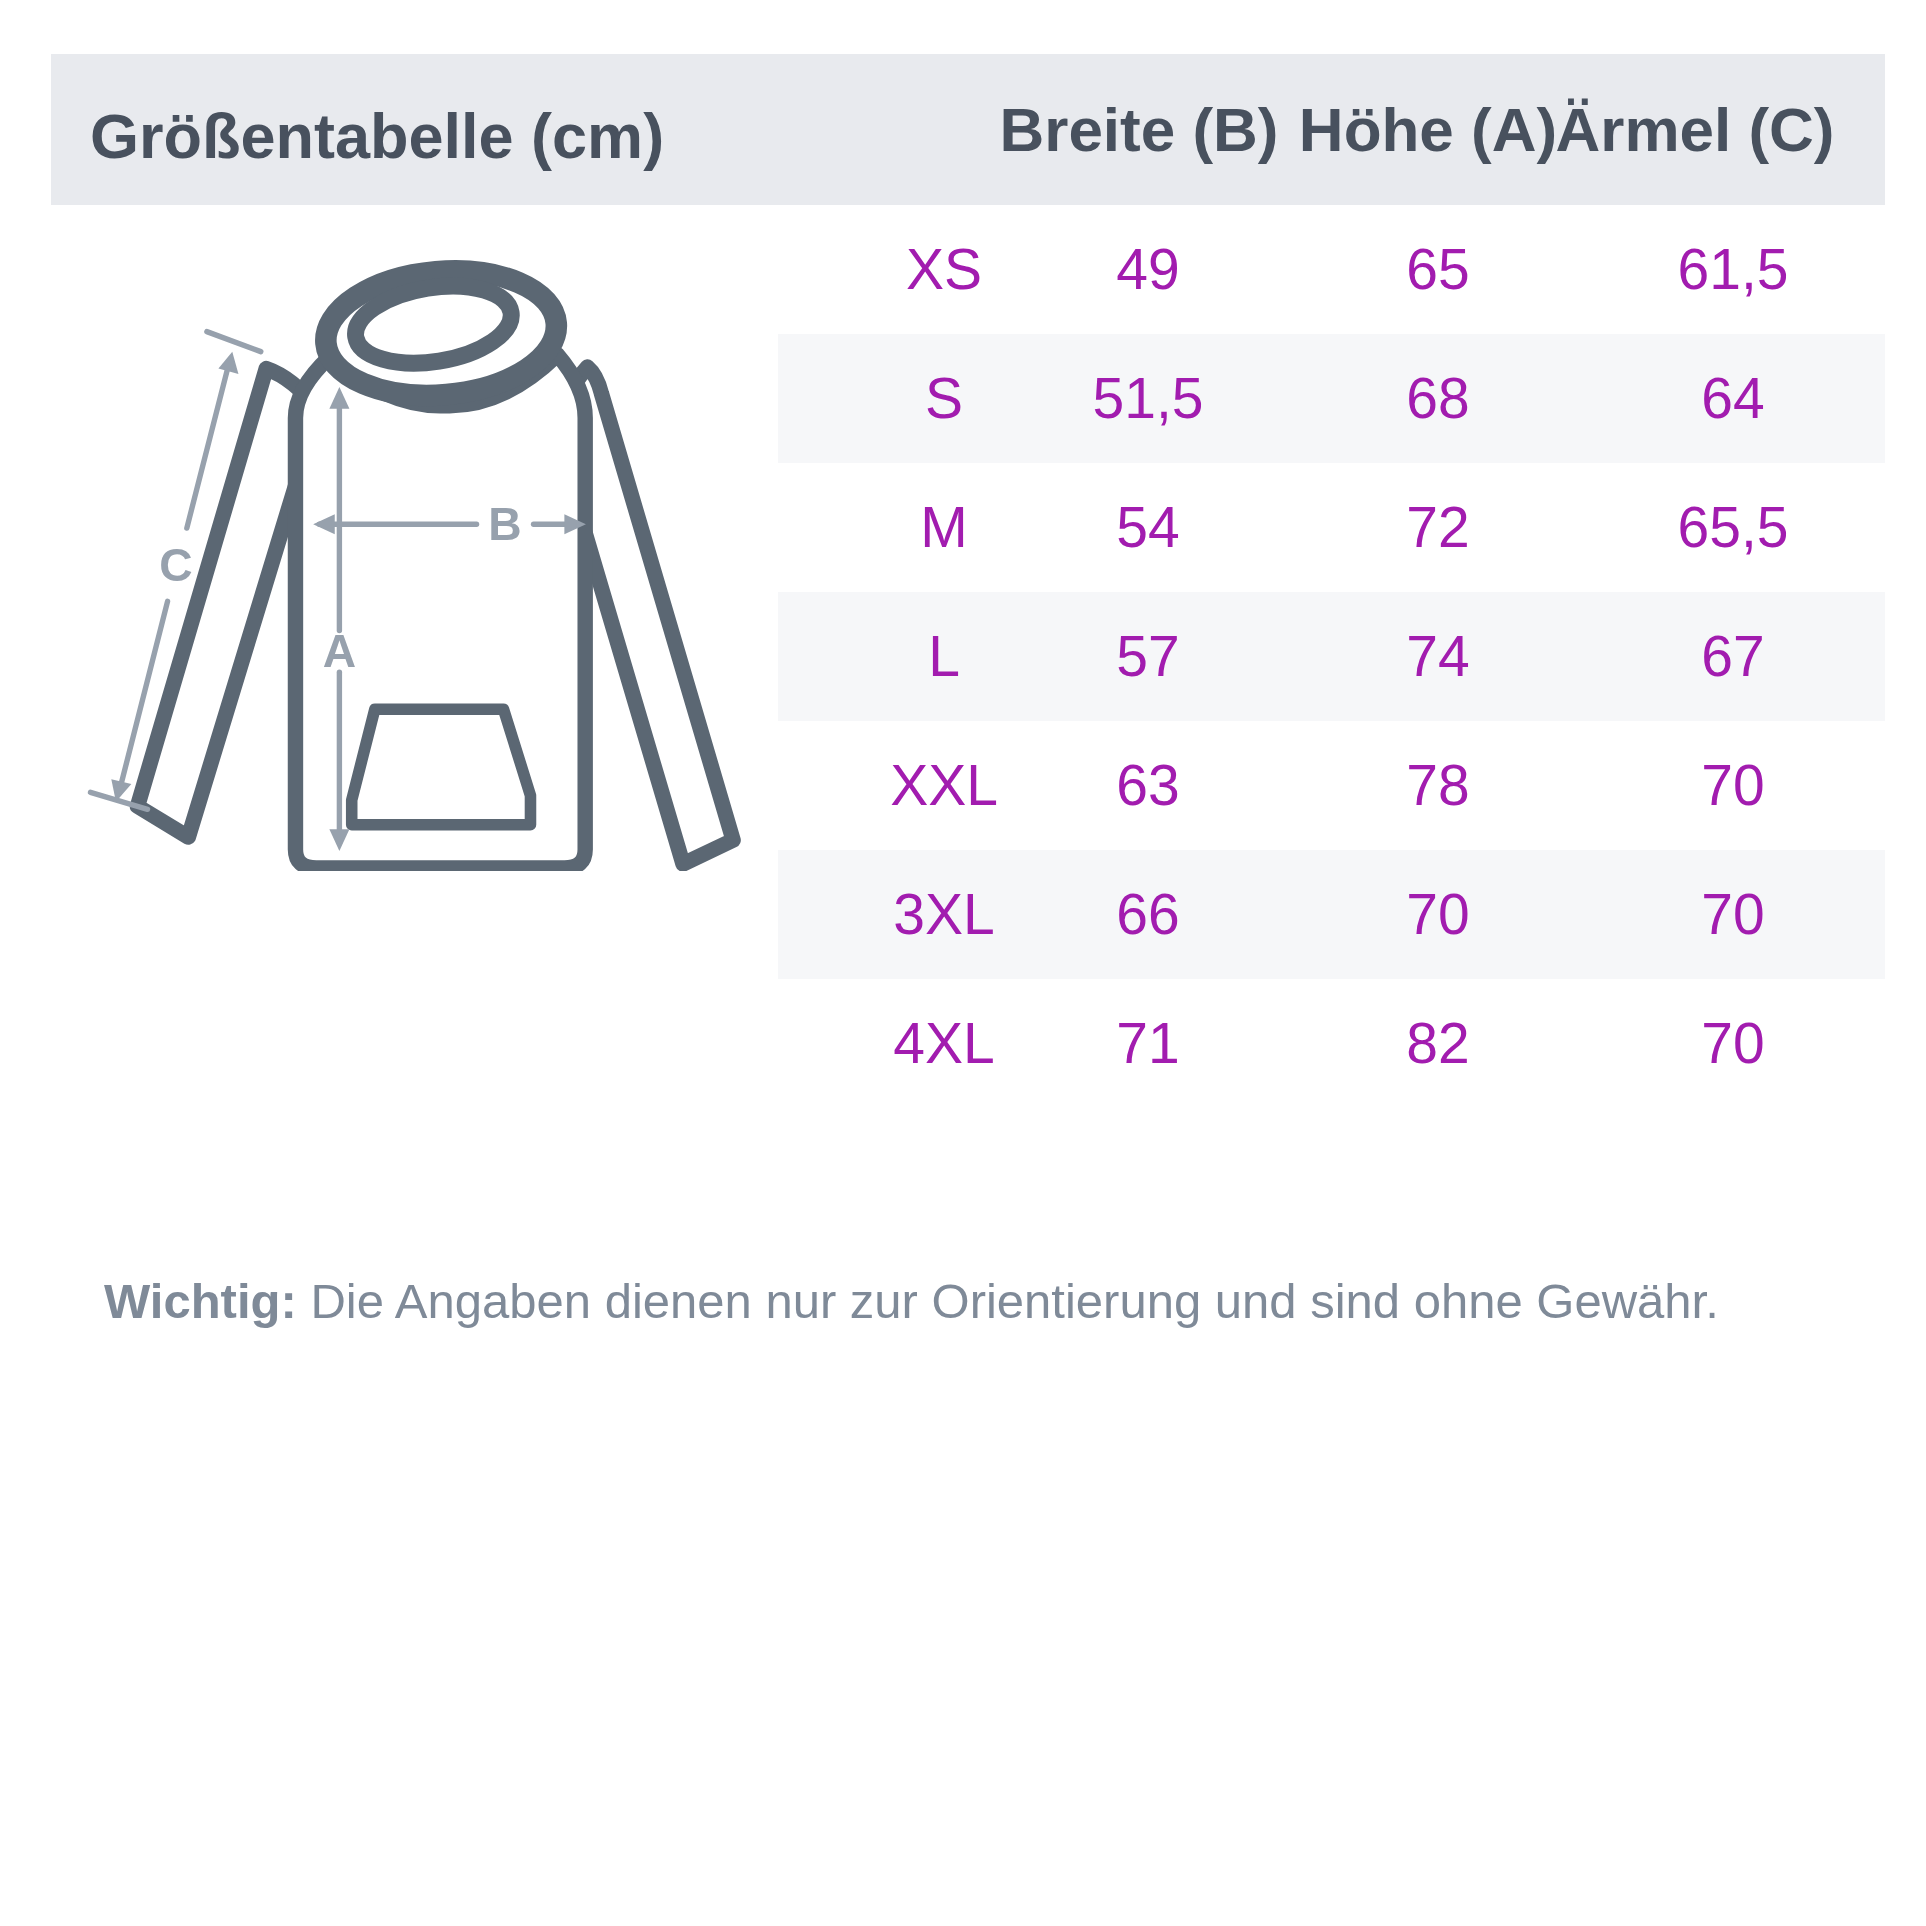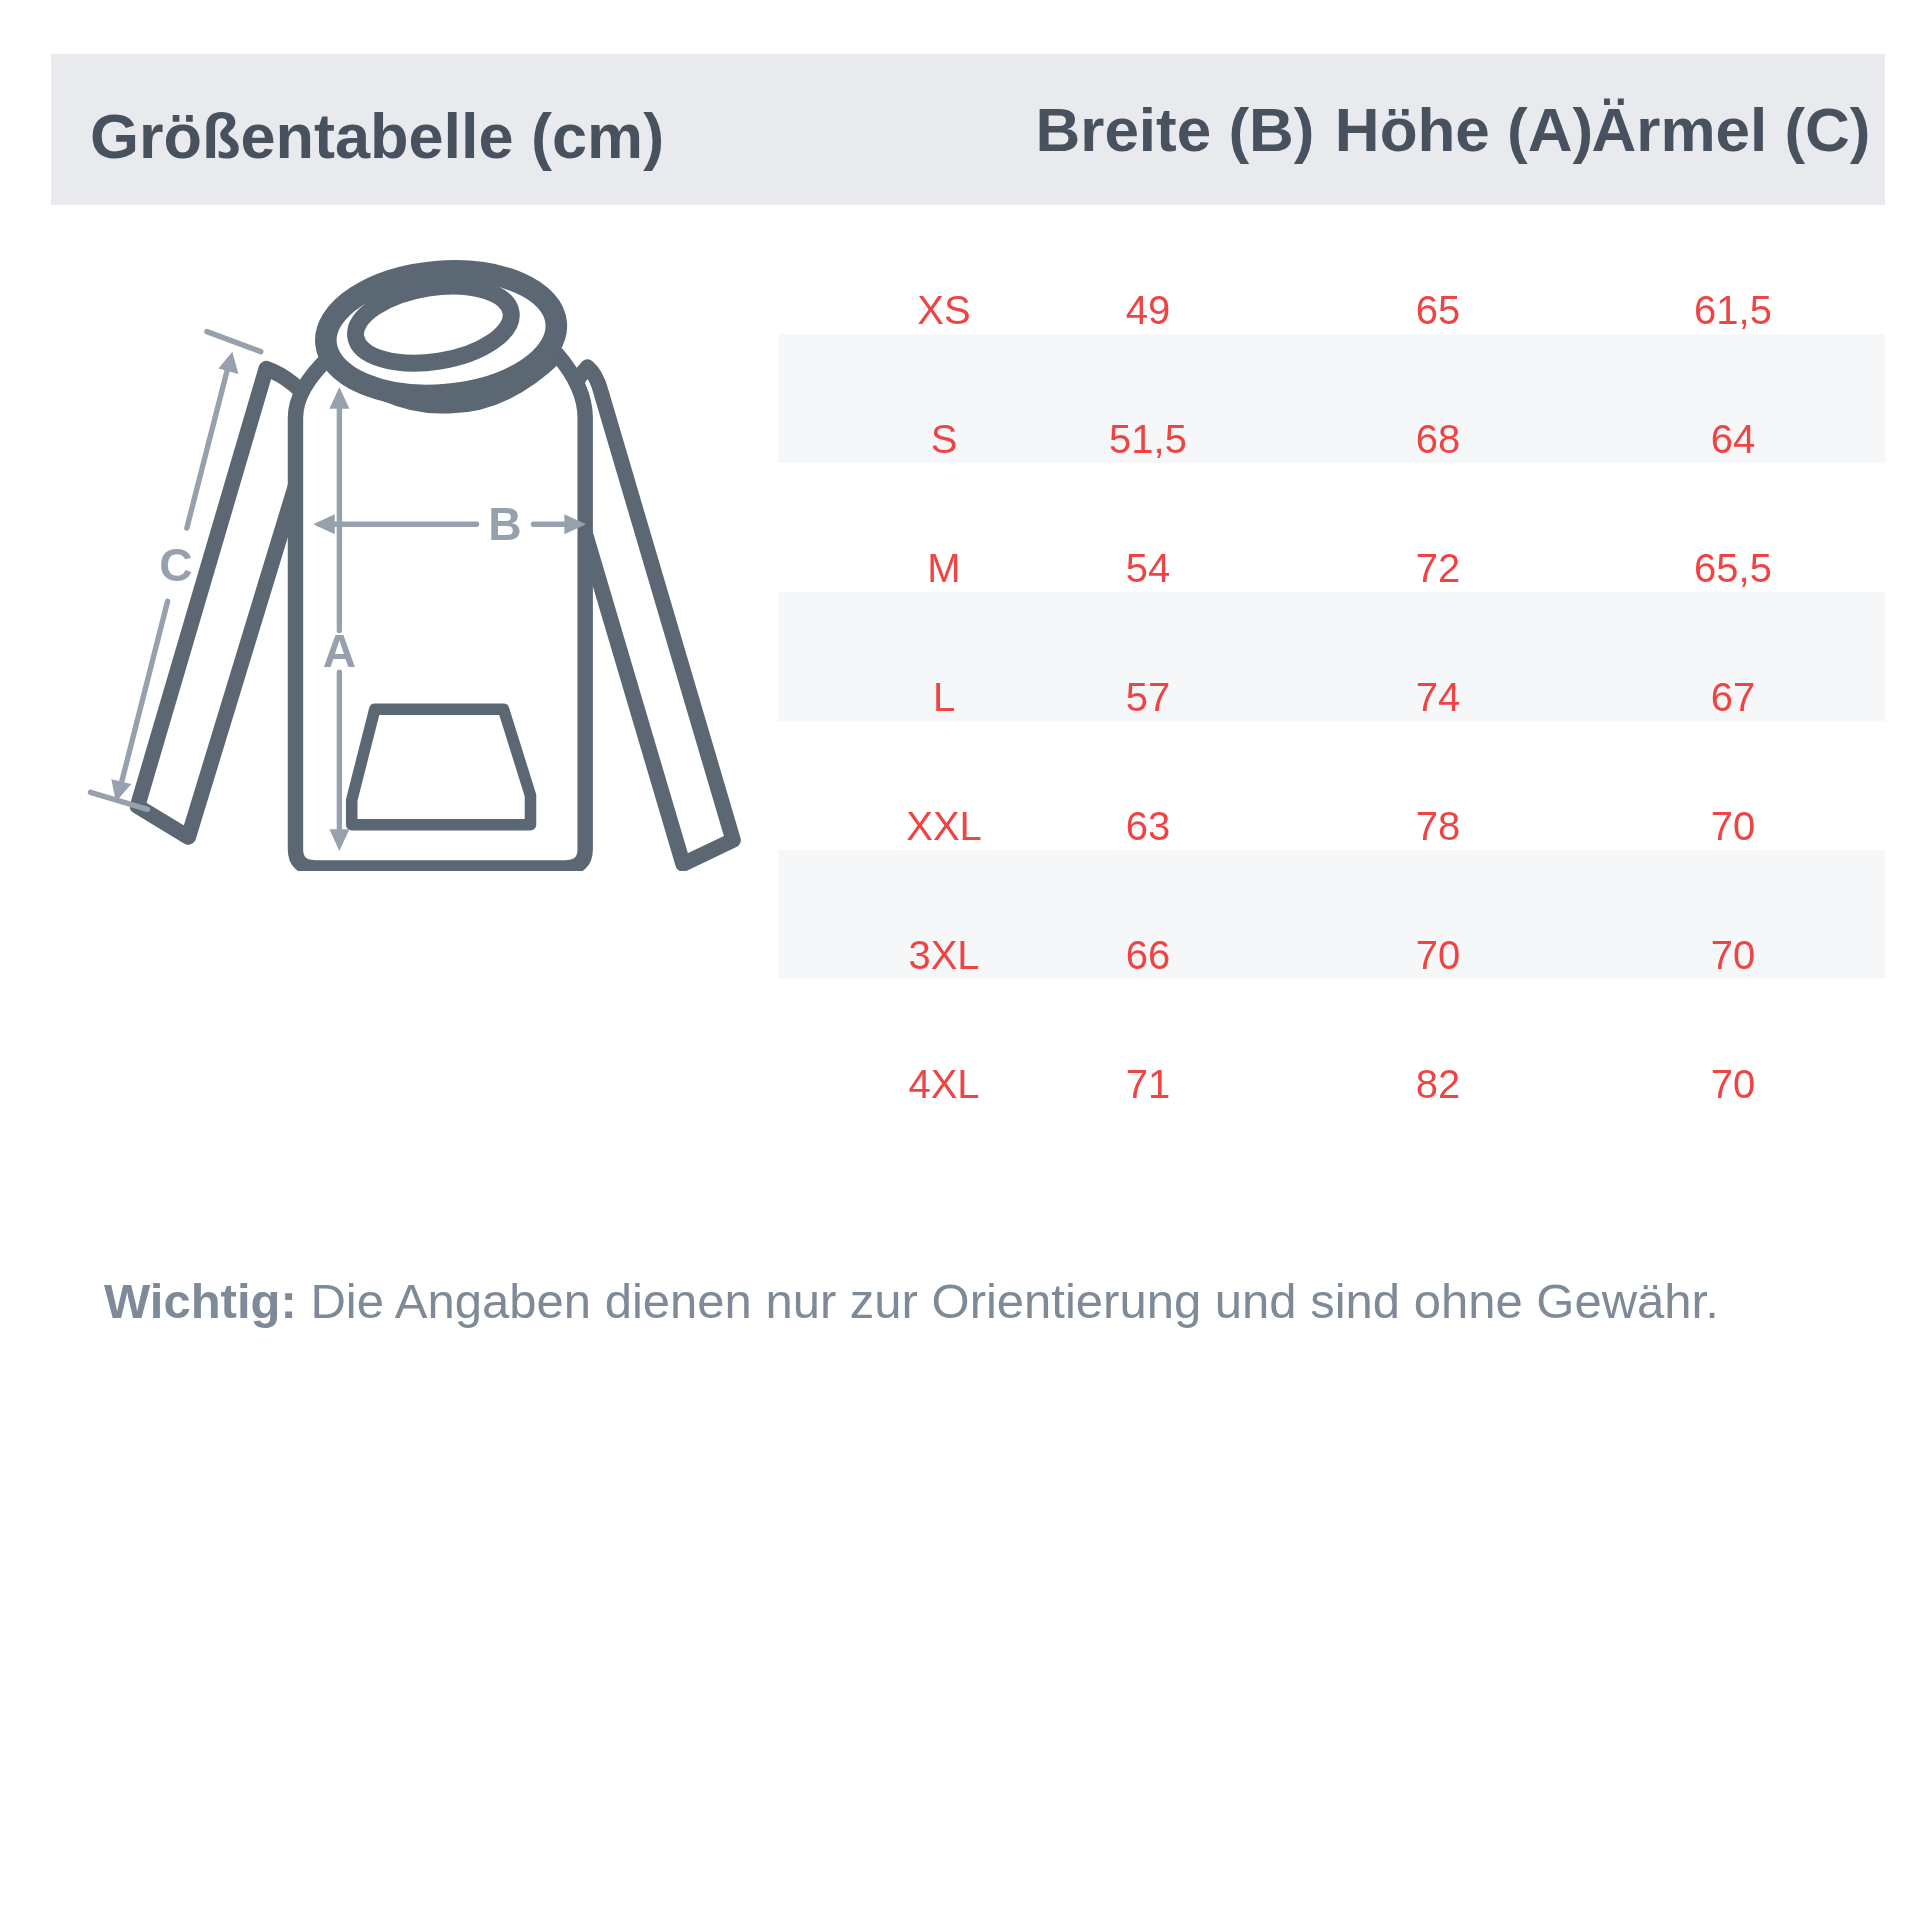--- a/index.html
+++ b/index.html
@@ -13,33 +13,33 @@
     position:absolute;left:51px;top:54px;width:1834px;height:151px;
     background:#e8eaee;
   }
   .title{
     position:absolute;left:39px;top:0;height:151px;line-height:151px;
     font-size:63px;font-weight:bold;color:#48515e;white-space:nowrap;margin-top:7px;
   }
   .col-h{
     position:absolute;top:0;height:151px;line-height:151px;
     font-size:62px;font-weight:bold;color:#48515e;
-    transform:translateX(-50%);white-space:nowrap;margin-left:36px;
+    transform:translateX(-50%);white-space:nowrap;
   }
   .col-h.b{left:1088px}
   .col-h.a{left:1377px}
   .col-h.c{left:1644px}
 
   
   .rows{position:absolute;left:778px;top:205px;width:1107px;}
   .trow{position:relative;height:129px;}
   .trow:nth-child(even){background:#f6f7f9;}
   .cell{
     position:absolute;top:0;height:129px;line-height:129px;
-    font-size:40px;color:#ef4444;transform:translateX(-50%);white-space:nowrap;margin-top:41px;
+    font-size:57px;color:#a21caf;transform:translateX(-50%);white-space:nowrap;
   }
   .cell.size{left:166px}
   .cell.b{left:370px}
   .cell.h{left:660px}
   .cell.c{left:955px}
   
   .trow.row-xl .cell.b,
   .trow.row-xl .cell.h,
   .trow.row-xl .cell.c{top:18.5px;}
 

